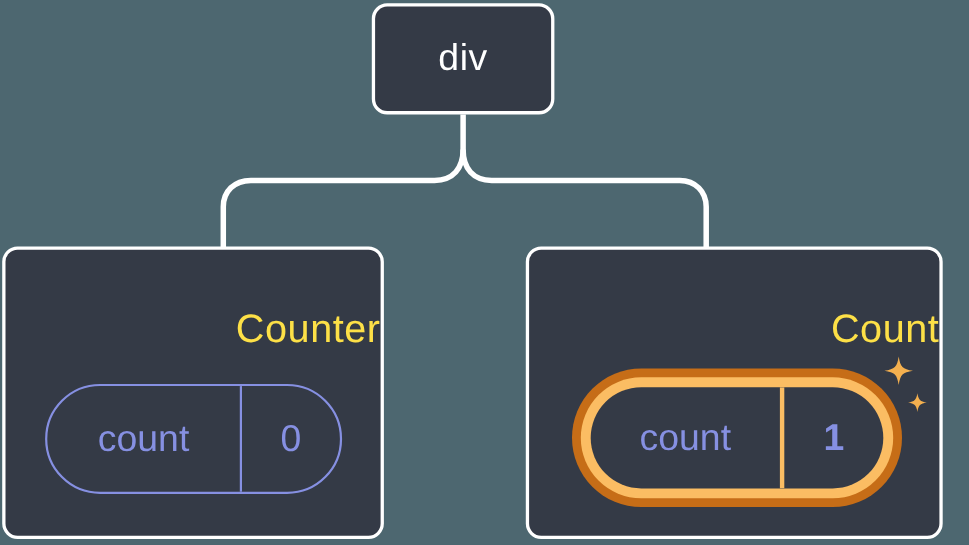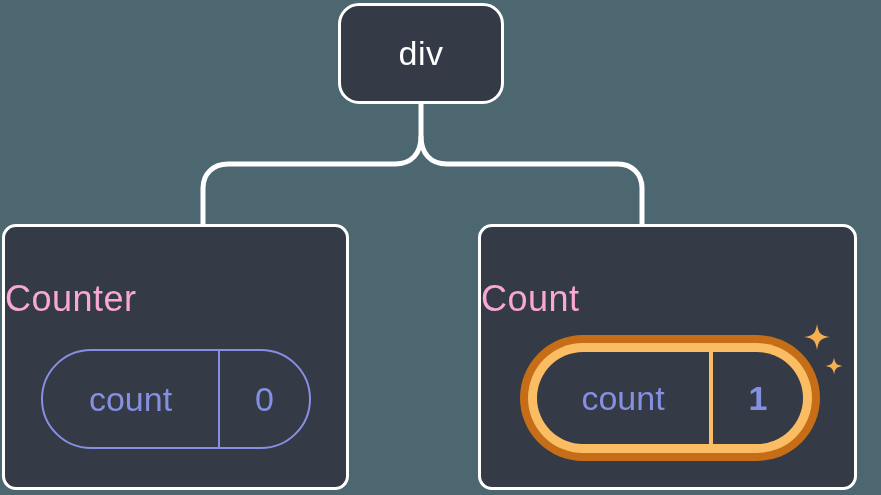--- a/index.html
+++ b/index.html
@@ -21,34 +21,34 @@
   .node {
     position: absolute;
     background: #343a46;
     border: 3px solid #ffffff;
     border-radius: 14px;
     box-sizing: border-box;
   }
   .node.root {
     left: 338px; top: 3px;
     width: 166px; height: 101px;
-    display: flex; align-items: center; justify-content: center; border-radius: 21px;
+    display: flex; align-items: center; justify-content: center;
   }
   .root-label {
     color: #ffffff;
     font-size: 34px;
     font-weight: 500;
     letter-spacing: 0.5px;
   }
   .card.left-card  { left: 2px;   top: 224px; width: 347px; height: 266px; }
   .card.right-card { left: 478px; top: 224px; width: 379px; height: 266px; }
   .card-title {
     position: absolute; top: 51px; left: 0;
-    width: 100%; text-align: left;
-    color: #f9a8d4; font-size: 36px; font-weight: 500;
+    width: 100%; text-align: right;
+    color: #fde047; font-size: 36px; font-weight: 500;
     letter-spacing: 0.5px;
   }
   
   .state-pill {
     position: absolute; left: 36px; top: 122px;
     width: 270px; height: 100px;
     border: 2px solid #8690e2;
     border-radius: 999px;
     box-sizing: border-box;
     display: flex;

